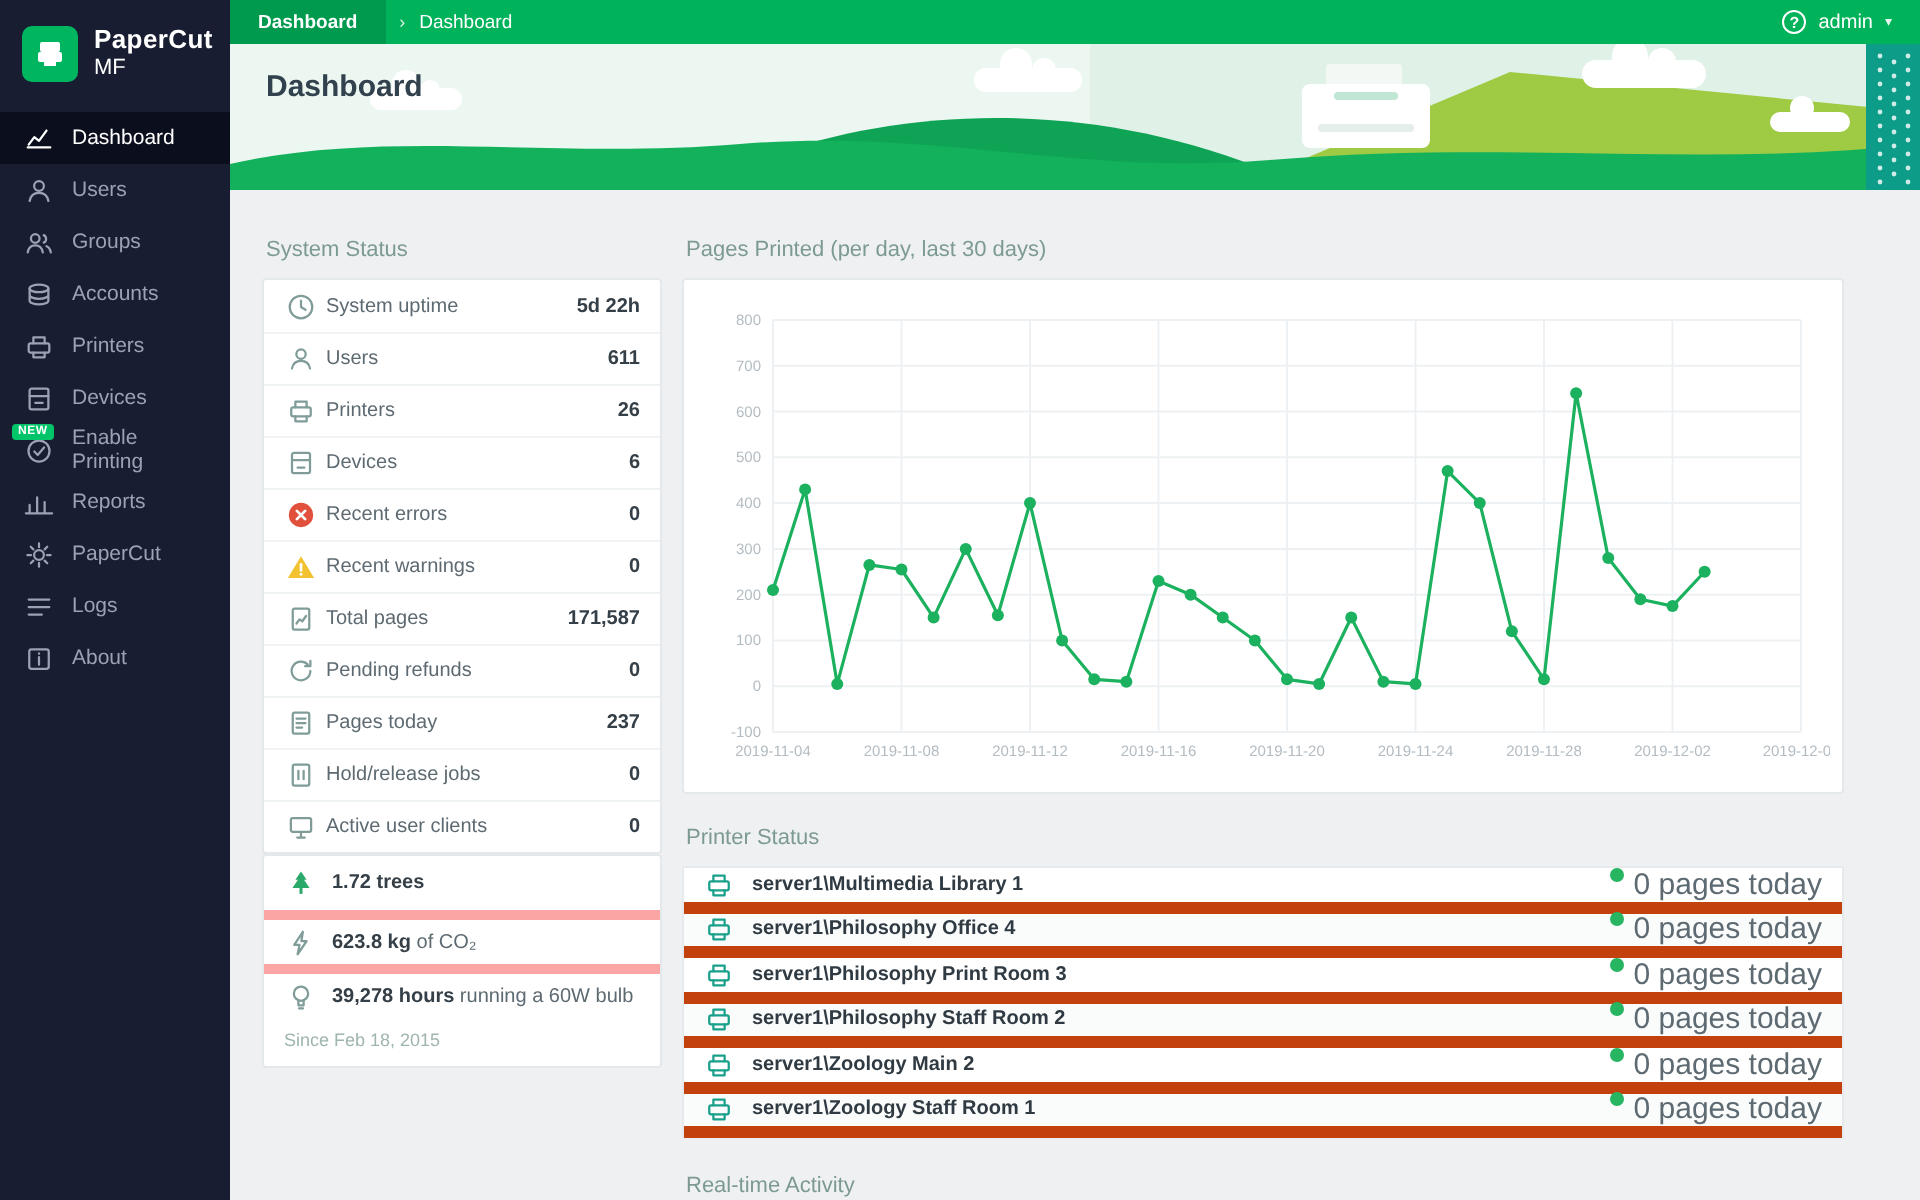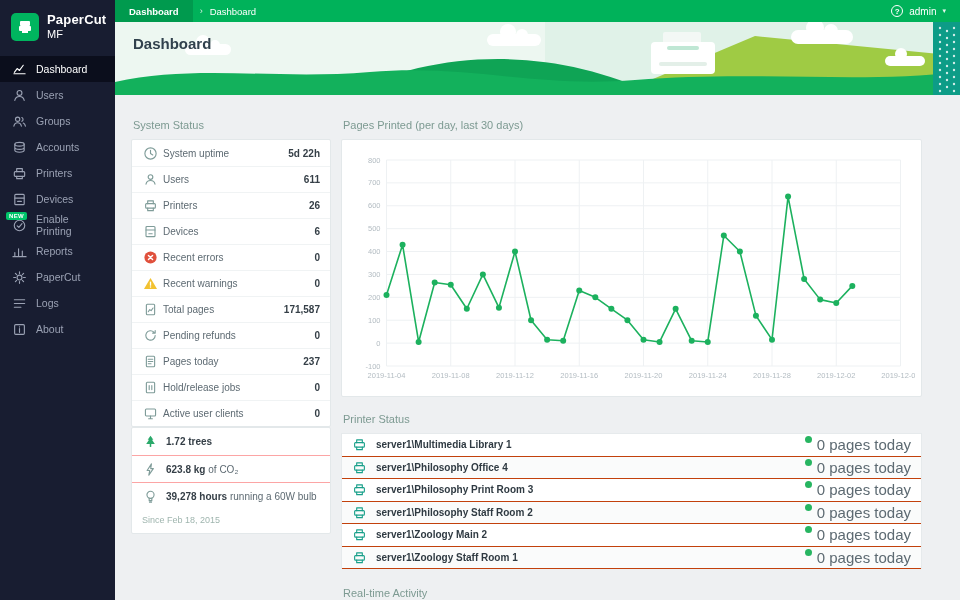--- a/index.html
+++ b/index.html
@@ -41,31 +41,31 @@
   .card{background:#fff;border:1px solid #e3e8ea;border-radius:2px}
 
   .status-row{display:flex;align-items:center;height:26px;padding:0 10px;border-top:1px solid #f0f3f4}
   .status-row:first-child{border-top:none}
   .sico{width:16px;height:16px;flex:none;display:flex;align-items:center;justify-content:center}
   .sico svg{display:block;stroke:#7f9c99;fill:none;stroke-width:1.2;stroke-linecap:round;stroke-linejoin:round}
   .status-label{flex:1;margin-left:5px;font-size:10px;color:#5d6a72}
   .status-value{font-size:10px;font-weight:bold;color:#353f47}
 
   .env-card{margin-top:0}
-  .env-row{display:flex;align-items:center;height:27px;padding:0 10px;border-top:1px solid #fca5a5}
+  .env-row{display:flex;align-items:center;height:27px;padding:0 10px;border-top:5px solid #fca5a5}
   .env-row:first-child{border-top:none}
   .env-text{margin-left:8px;font-size:10px;color:#5d6a72}
   .env-text b{color:#353f47}
   .env-since{padding:6px 10px 8px;text-align:left;font-size:9px;color:#9fb5ae}
 
   .chart-card{padding:6px 6px 2px}
   .chart-card svg{display:block;width:100%}
 
   .printer-list{border:1px solid #e6eaec;border-bottom:none}
-  .printer-row{display:flex;align-items:center;height:22.5px;padding:0 10px;background:#fff;border-bottom:1px solid #c2410c}
+  .printer-row{display:flex;align-items:center;height:22.5px;padding:0 10px;background:#fff;border-bottom:6px solid #c2410c}
   .printer-row:nth-child(even){background:#fafbfb}
   .pico{width:15px;height:15px;flex:none}
   .pico svg{display:block;stroke:#19a08a;fill:none;stroke-width:1.2;stroke-linecap:round;stroke-linejoin:round}
   .printer-name{flex:1;margin-left:9px;font-size:10px;font-weight:bold;color:#2f3a42;white-space:nowrap;overflow:hidden}
   .printer-status{display:flex;align-items:flex-start;gap:5px;font-size:15px;color:#5d6a72}
   .dot{width:7px;height:7px;border-radius:50%;background:#27b561;flex:none}
 
   .realtime{margin-top:18px}
 </style>
 </head>

